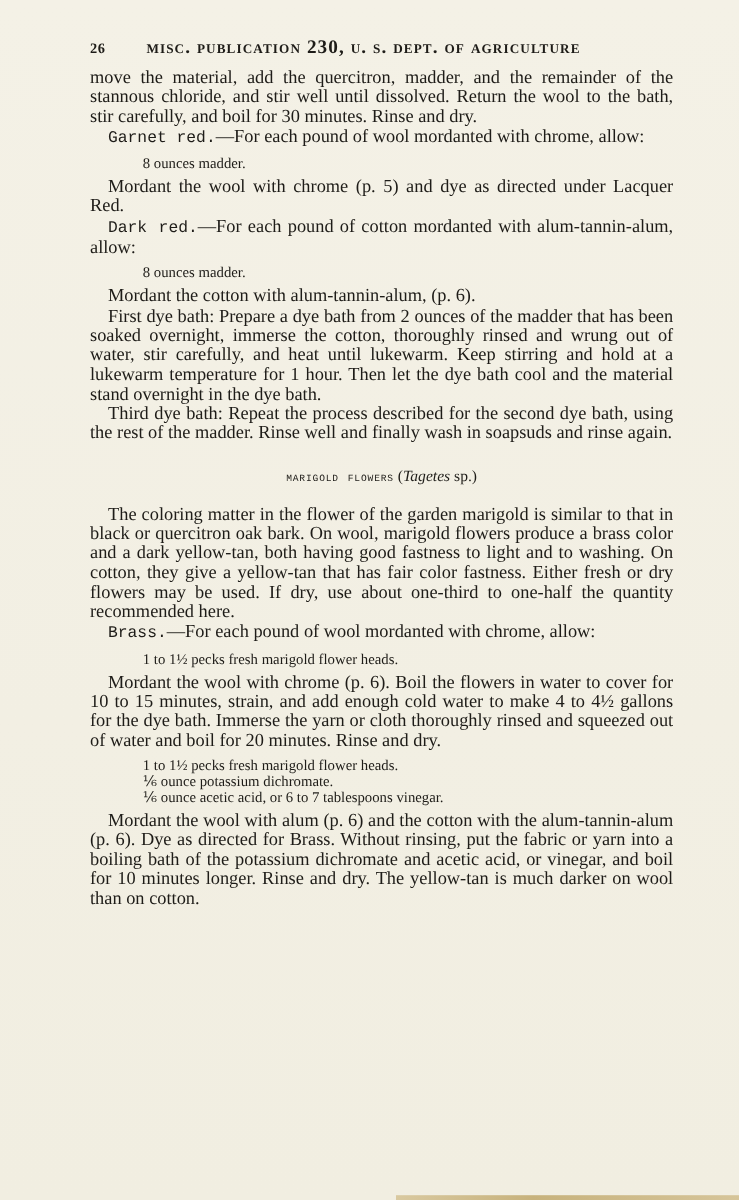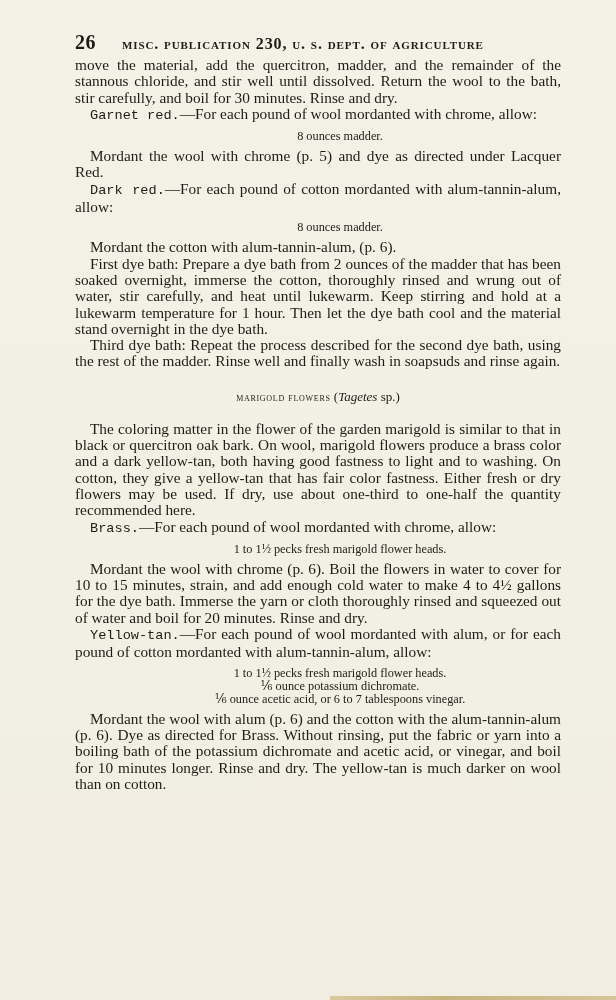--- a/index.html
+++ b/index.html
@@ -18,35 +18,35 @@
     position: absolute; left: 330px; right: 0; bottom: 0; height: 4px;
     background: linear-gradient(90deg, #d9c9a0, #c7b27c 40%, #d6c59a);
   }
   .content {
     position: absolute; left: 75px; top: 31px; width: 486px;
   }
   .running-head {
     display: flex; align-items: baseline; height: 22px;
     margin-bottom: 4px;
   }
-  .page-number { font-size: 20px; font-weight: bold; width: 47px; letter-spacing: 0.5px; }
+  .page-number { font-size: 12px; font-weight: bold; width: 47px; letter-spacing: 0.5px; }
   .head-title {
     font-size: 16px; font-weight: bold; letter-spacing: 0.9px;
     font-variant: small-caps; text-transform: lowercase;
   }
   p { margin: 0; font-size: 15.3px; line-height: 16.3px; text-align: justify; }
   p.indent { text-indent: 15px; }
   .run-in { font-family: Liberation Mono, monospace; font-size: 13.6px; }
-  .ingredients { margin: 6px 0 5px 44px; text-align: center; }
+  .ingredients { margin: 6px 0 5px 44px; }
   .ingredients div { font-size: 12.3px; line-height: 13px; }
   .section-head {
     text-align: center; margin: 19px 0 16px 0;
     font-size: 11px; letter-spacing: 0.7px;
   }
-  .section-head .caps { font-variant: small-caps; text-transform: lowercase; }
+  .section-head .caps { font-variant: small-caps; text-transform: lowercase; font-family: Liberation Mono, monospace; }
   .section-head .ital { font-style: italic; font-size: 13px; letter-spacing: 0; }
   .section-head .tail { font-size: 13px; letter-spacing: 0; }
 </style>
 </head>
 <body>
 
 <div class="page">
   <div class="bottom-edge"></div>
 
   <div class="content">
@@ -77,21 +77,20 @@
     </div>
 
     <p class="indent">The coloring matter in the flower of the garden marigold is similar to that in black or quercitron oak bark. On wool, marigold flowers produce a brass color and a dark yellow-tan, both having good fastness to light and to washing. On cotton, they give a yellow-tan that has fair color fastness. Either fresh or dry flowers may be used. If dry, use about one-third to one-half the quantity recommended here.</p>
 
     <p class="indent"><span class="run-in">Brass.</span><span>—For each pound of wool mordanted with chrome, allow:</span></p>
     <div class="ingredients">
       <div>1 to 1½ pecks fresh marigold flower heads.</div>
     </div>
     <p class="indent">Mordant the wool with chrome (p. 6). Boil the flowers in water to cover for 10 to 15 minutes, strain, and add enough cold water to make 4 to 4½ gallons for the dye bath. Immerse the yarn or cloth thoroughly rinsed and squeezed out of water and boil for 20 minutes. Rinse and dry.</p>
 
-    <p class="indent"><span class="run-in">Yellow-tan.</span><span>—For each pound of wool mordanted with alum, or for each pound of cotton mordanted with alum-tannin-alum, allow:</span></p>
     <div class="ingredients">
       <div>1 to 1½ pecks fresh marigold flower heads.</div>
       <div>⅙ ounce potassium dichromate.</div>
       <div>⅙ ounce acetic acid, or 6 to 7 tablespoons vinegar.</div>
     </div>
     <p class="indent">Mordant the wool with alum (p. 6) and the cotton with the alum-tannin-alum (p. 6). Dye as directed for Brass. Without rinsing, put the fabric or yarn into a boiling bath of the potassium dichromate and acetic acid, or vinegar, and boil for 10 minutes longer. Rinse and dry. The yellow-tan is much darker on wool than on cotton.</p>
 
   </div>
 </div>
 

